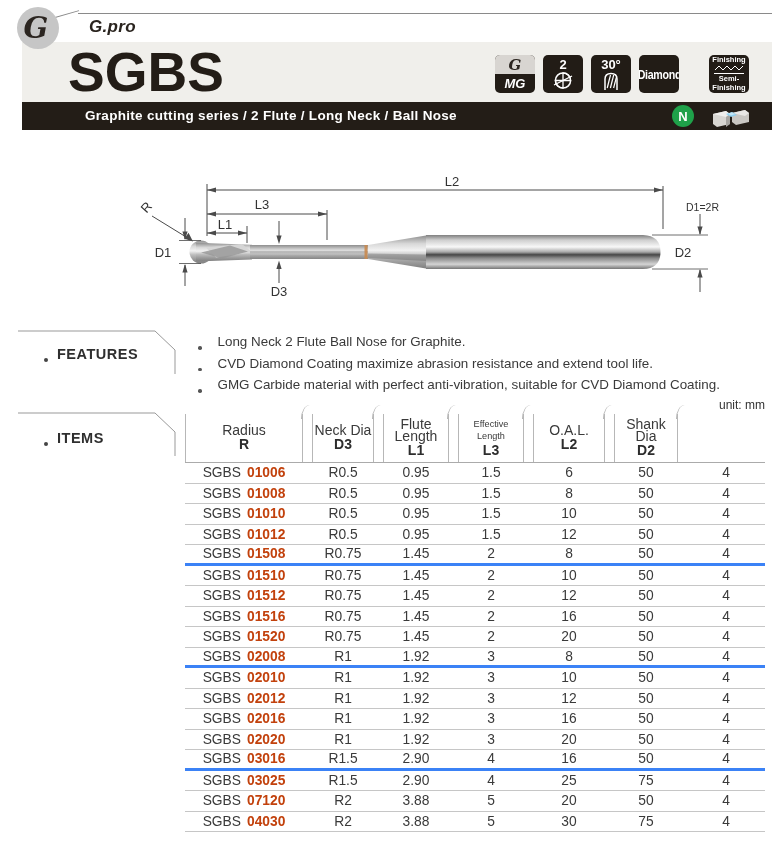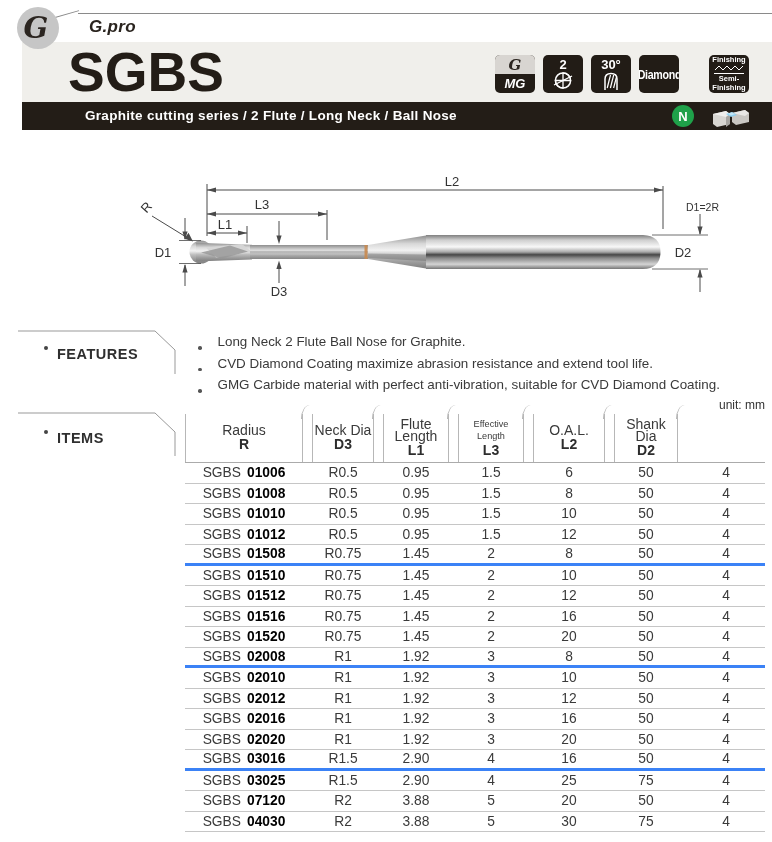--- a/index.html
+++ b/index.html
@@ -50,21 +50,21 @@
     color: #fff; font-weight: bold; font-size: 13px; }
   .mold-icon { position: absolute; right: 22px; top: 3px; }
 
   
   .diagram { position: absolute; left: 100px; top: 160px; }
   .diagram text { font-family: "Liberation Sans", sans-serif; fill: #333; font-size: 13px; }
   .diagram .small-lbl { font-size: 10.5px; }
 
   
   .tab-outline { position: absolute; left: 14px; }
-  .sec-label { position: absolute; left: 44px; display: flex; align-items: flex-start; gap: 9px; }
+  .sec-label { position: absolute; left: 44px; display: flex; align-items: flex-end; gap: 9px; }
   .sec-label .dot { width: 4px; height: 4px; border-radius: 50%; background: #444; }
   .sec-label .txt { font-size: 14.5px; font-weight: bold; color: #2f2f2f; letter-spacing: .5px; }
 
   .features-list { position: absolute; left: 198px; top: 331px; width: 565px; }
   .features-list .f-item { display: flex; align-items: flex-end; gap: 16px; line-height: 21.5px;
     font-size: 13.4px; color: #3a3a3a; }
   .features-list .dot { width: 3.5px; height: 3.5px; border-radius: 50%; background: #555;
     flex: 0 0 auto; position: relative; top: -3px; }
 
   .unit-label { position: absolute; left: 560px; top: 398px; width: 205px; text-align: right;
@@ -79,21 +79,21 @@
   .hcell::after { content: ""; position: absolute; left: 100%; margin-left: -1px; top: -9px;
     width: 9px; height: 14px; border-left: 1px solid #b7b7b7; border-top-left-radius: 9px 14px; }
   .hcell .t1 { font-size: 14px; color: #3a3a3a; line-height: 12px; }
   .hcell .t2 { font-size: 14px; font-weight: bold; color: #2d2d2d; line-height: 16px; }
   .hcell.order .t2 { font-size: 15.5px; }
   .hcell.effective .t1 { font-size: 9.5px; transform: scaleX(.96); }
 
   .trow { height: 20.5px; align-items: center; border-bottom: 1px solid #c6c6c6;
     font-size: 13.8px; color: #3a3a3a; text-align: center; }
   .trow.sep { border-bottom: 3px solid #3b82f6; text-align: center; }
-  .order-cell b { margin-left: 6px; color: #000000; }
+  .order-cell b { margin-left: 6px; color: #c2410c; }
 </style>
 </head>
 <body>
 
 <div class="page">
 
   <div class="top-rule"></div>
   <div class="top-rule-diag"></div>
   <div class="logo-circle">
     <span>G</span>

